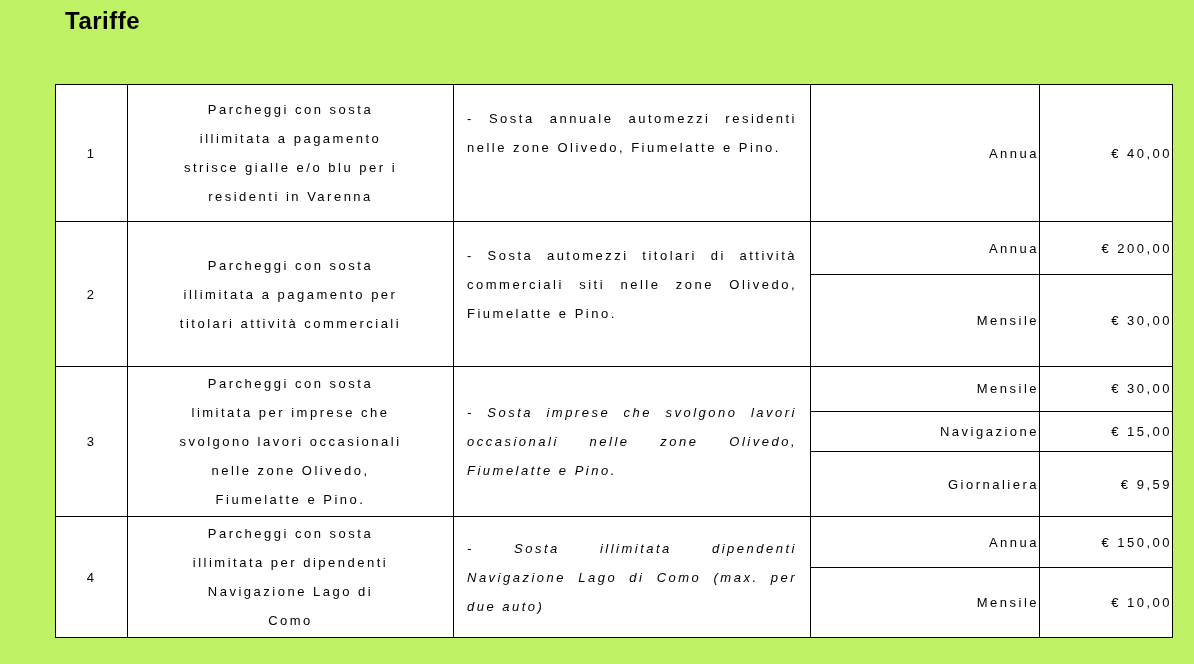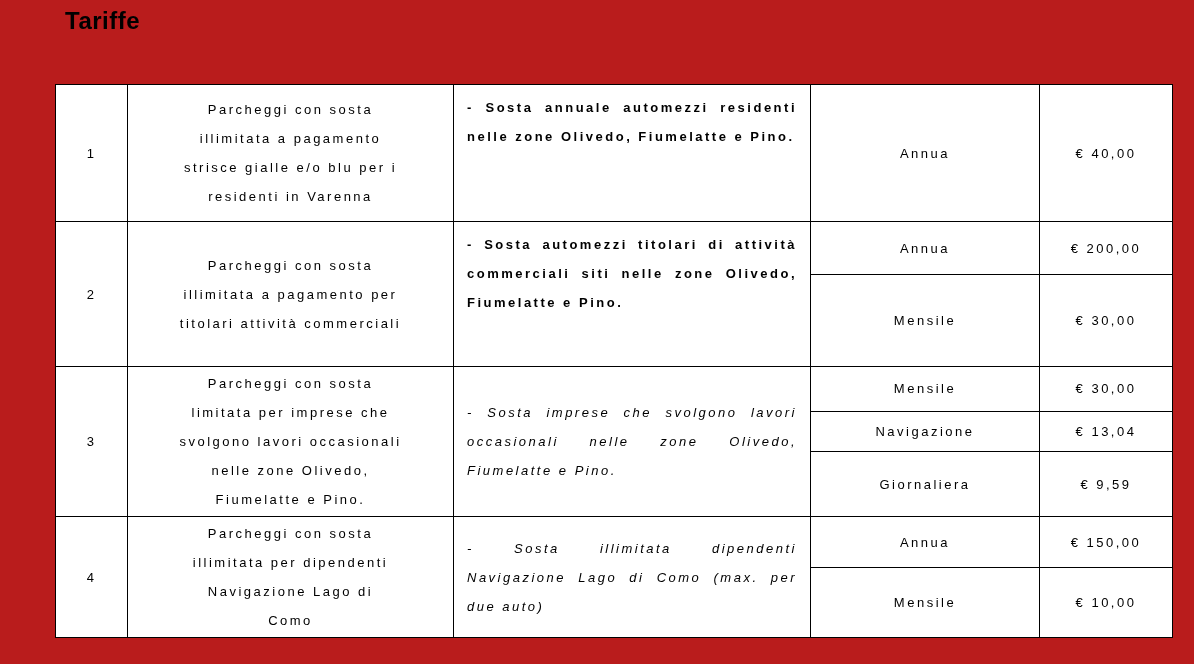--- a/index.html
+++ b/index.html
@@ -9,21 +9,21 @@
     height: 664px;
     overflow: hidden;
     position: relative;
     font-family: "Liberation Sans", "DejaVu Sans", sans-serif;
     color: #000000;
   }
   .page {
     position: relative;
     width: 1194px;
     height: 664px;
-    background: #b91c1c;
+    background: #bef264;
   }
   .doc-title {
     position: absolute;
     left: 65px;
     top: 7px;
     font-size: 24px;
     font-weight: bold;
     letter-spacing: 0.5px;
     color: #000000;
   }
@@ -52,32 +52,31 @@
     text-align: center;
     white-space: pre-line;
     padding: 2px 4px;
   }
   td.cell-description {
     text-align: justify;
     padding: 4px 13px 4px 13px;
   }
   td.cell-description.valign-top {
     vertical-align: top;
-    padding-top: 8px;
-    font-weight: bold;
+    padding-top: 19px;
   }
   td.cell-description.valign-middle {
     vertical-align: middle;
     font-style: italic;
   }
   td.cell-period {
-    text-align: center;
+    text-align: right;
   }
   td.cell-price {
-    text-align: center;
+    text-align: right;
   }
 </style>
 </head>
 <body>
 
 <div class="page">
   <div class="doc-title">Tariffe</div>
 
   <table class="tariff-table">
     <colgroup>
@@ -117,21 +116,21 @@
 limitata per imprese che
 svolgono lavori occasionali
 nelle zone Olivedo,
 Fiumelatte e Pino.</td>
           <td class="cell-description valign-middle" rowspan="3">- Sosta imprese che svolgono lavori occasionali nelle zone Olivedo, Fiumelatte e Pino.</td>
           <td class="cell-period">Mensile</td>
           <td class="cell-price">€ 30,00</td>
         </tr>
         <tr style="height: 40px;">
           <td class="cell-period">Navigazione</td>
-          <td class="cell-price">€ 13,04</td>
+          <td class="cell-price">€ 15,00</td>
         </tr>
         <tr style="height: 64px;">
           <td class="cell-period">Giornaliera</td>
           <td class="cell-price">€ 9,59</td>
         </tr>
         <tr style="height: 50px;">
           <td class="cell-number" rowspan="2">4</td>
           <td class="cell-category" rowspan="2">Parcheggi con sosta
 illimitata per dipendenti
 Navigazione Lago di

